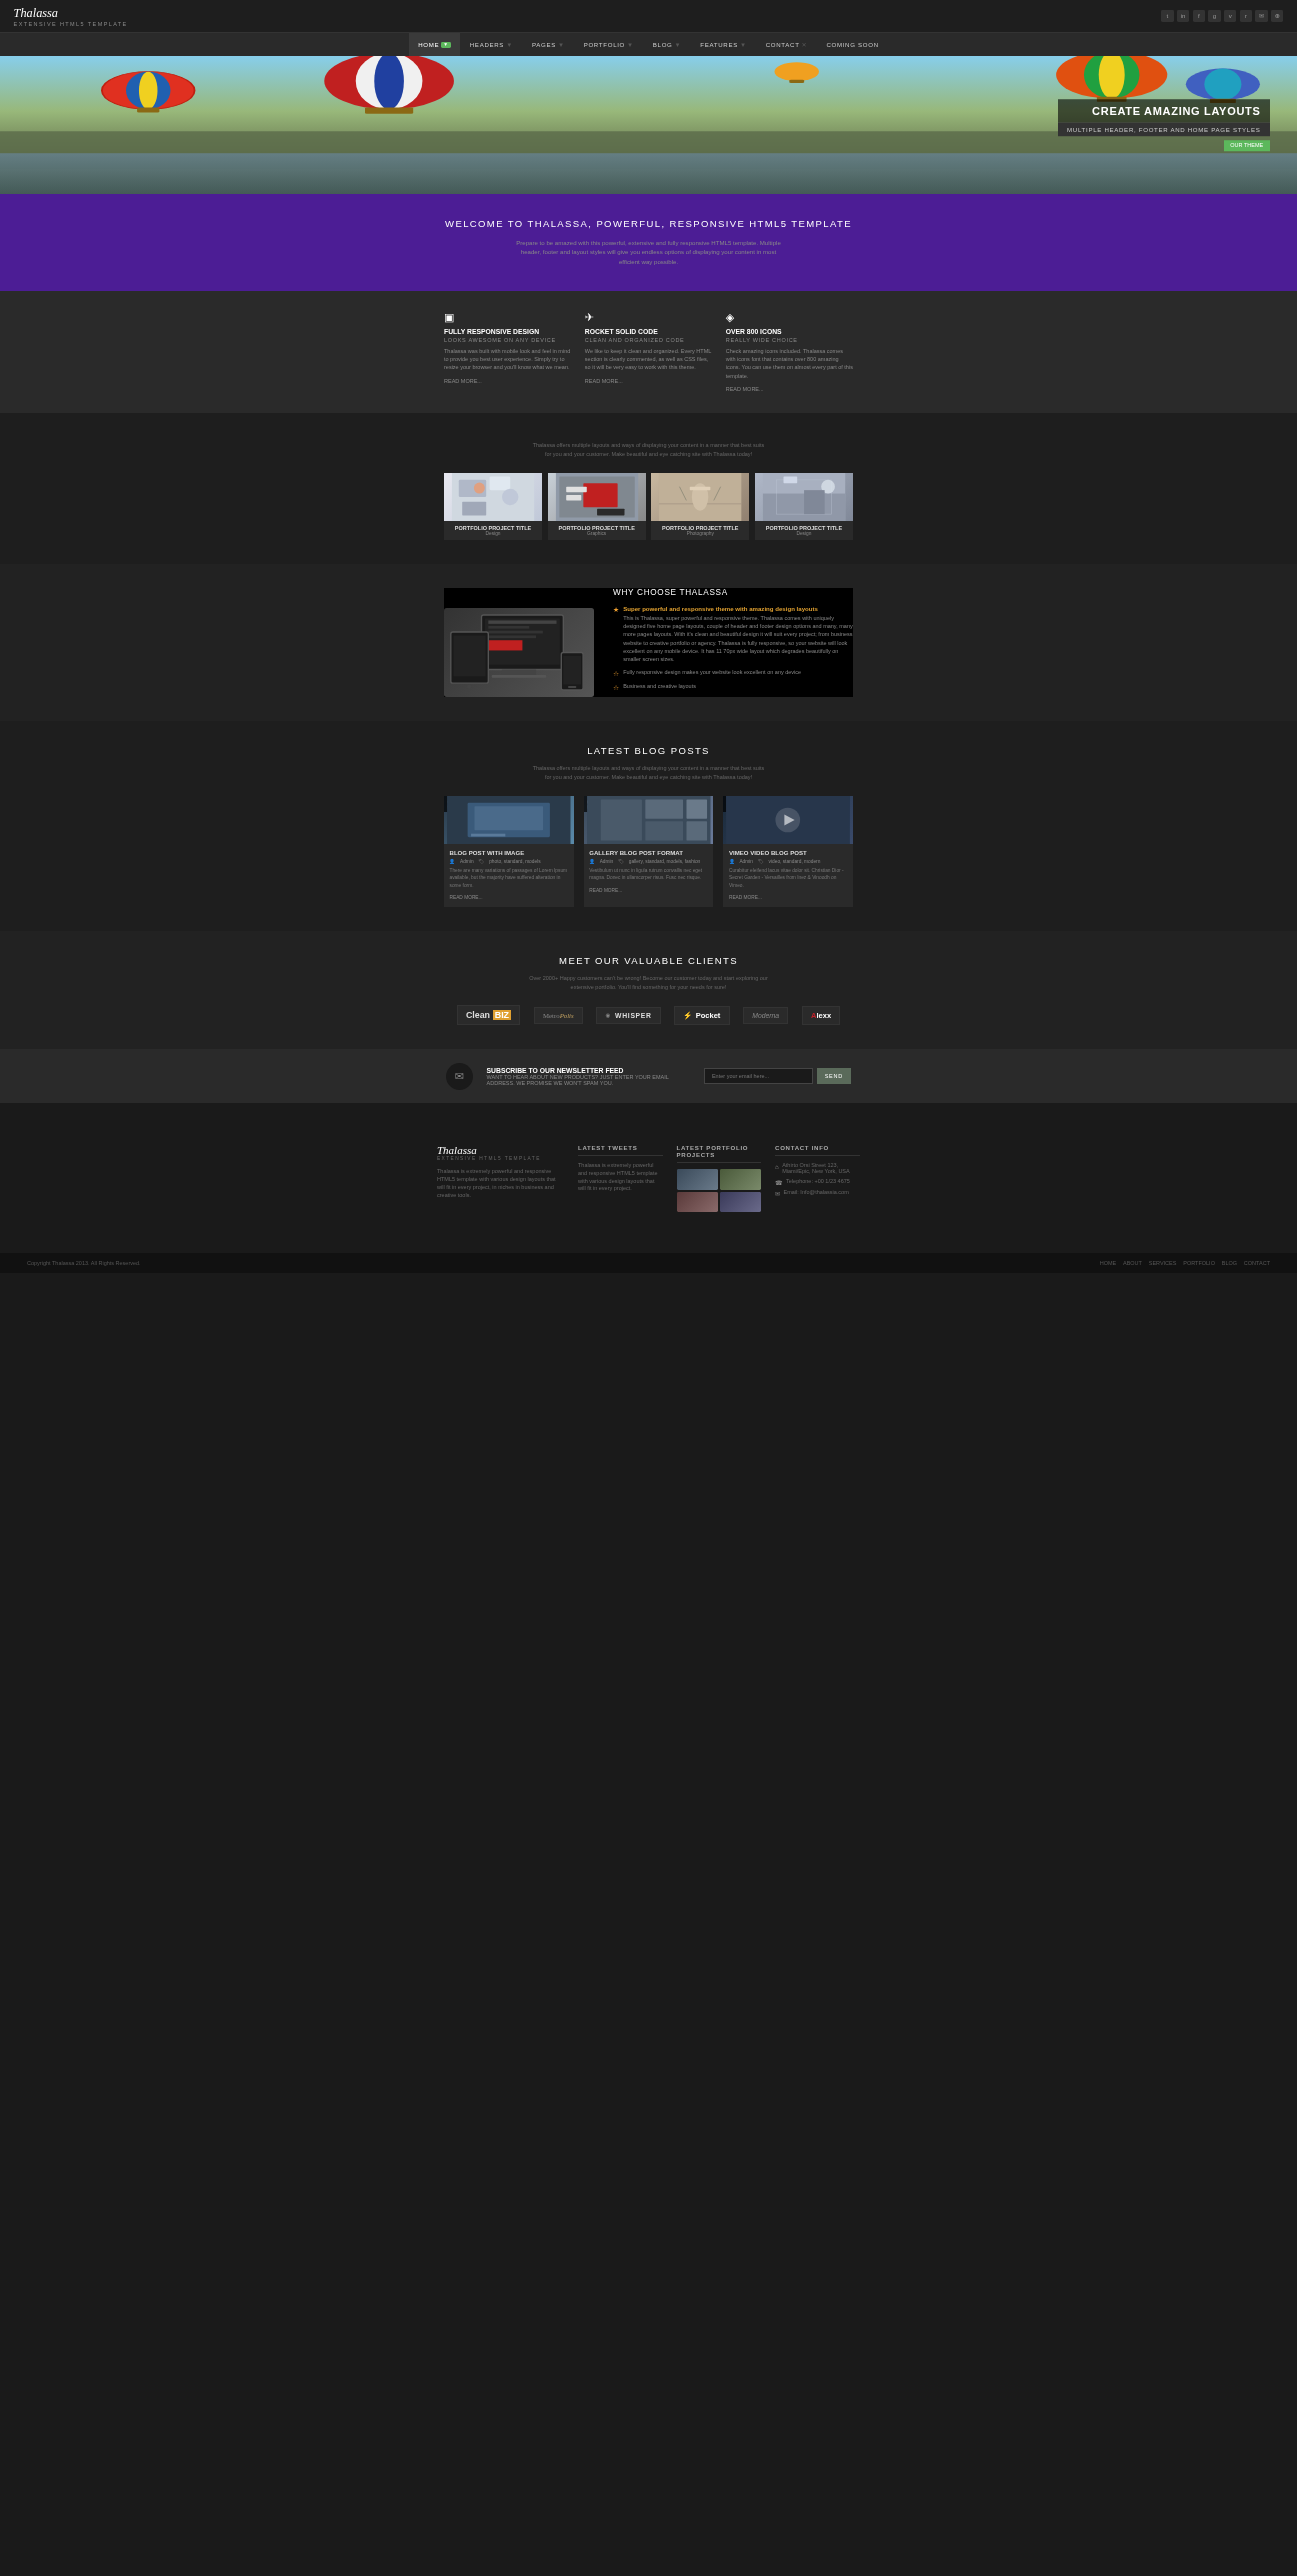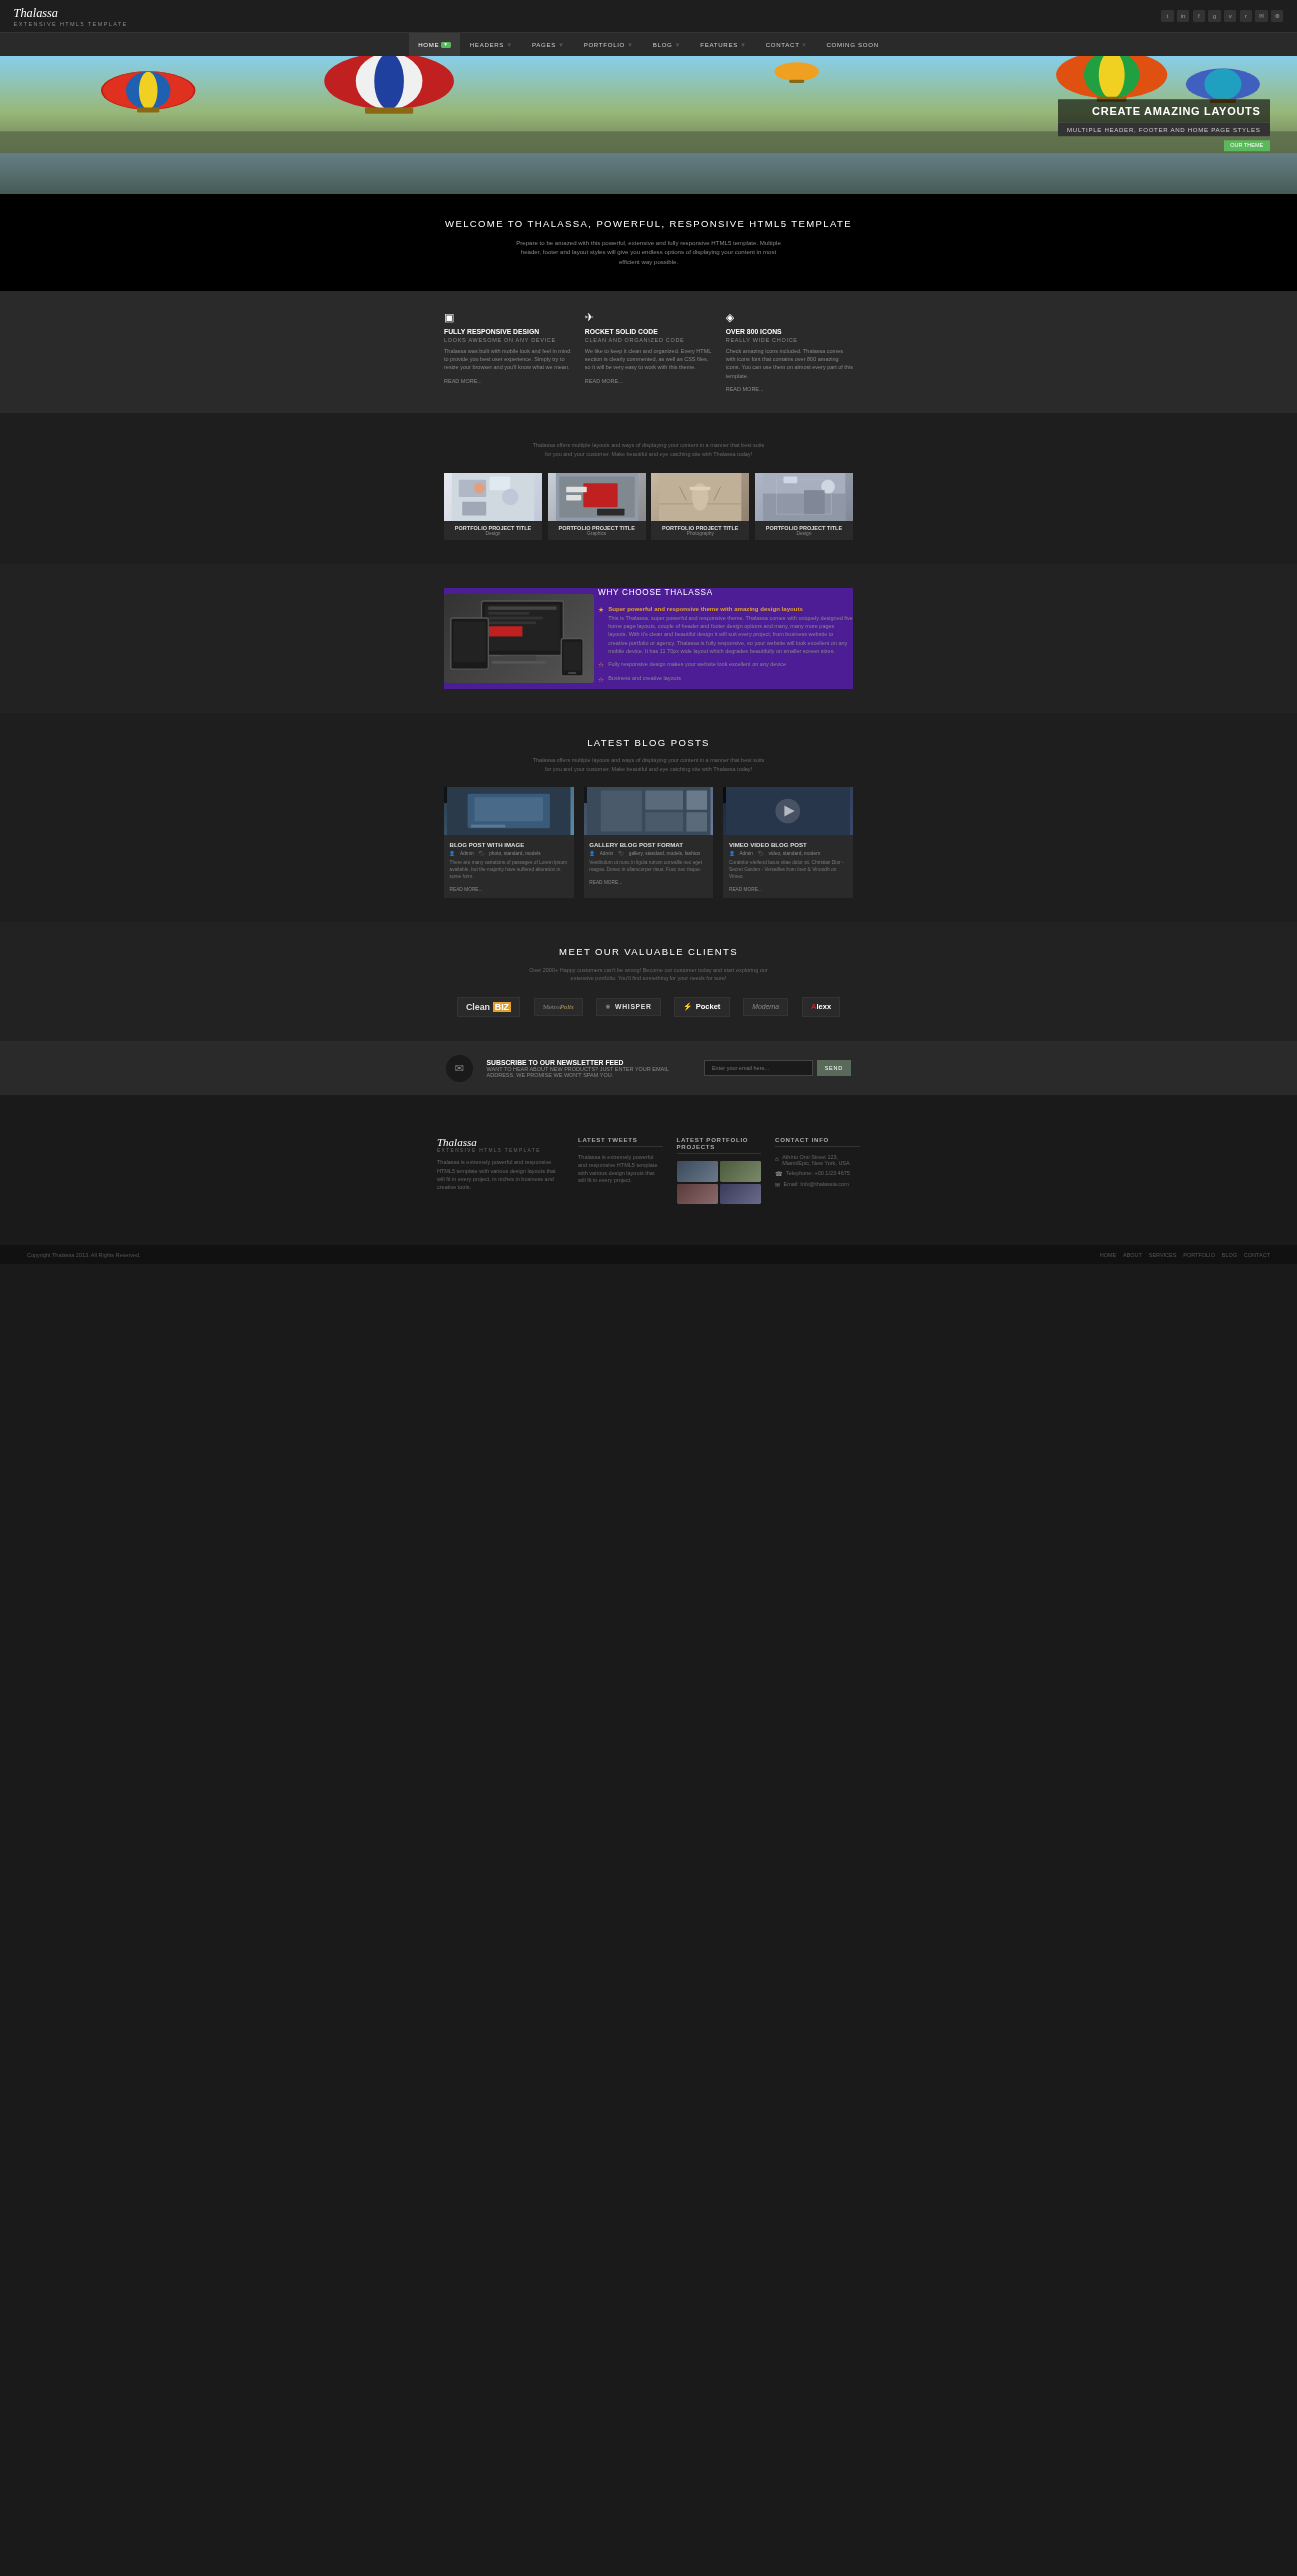--- a/index.html
+++ b/index.html
@@ -84,21 +84,21 @@
       font-size: 5.5px;
       padding: 2.7px 6.8px;
       display: inline-block;
       margin-top: 3.4px;
       text-transform: uppercase;
       cursor: pointer;
     }
 
     
     .welcome-section {
-      background: #000000;
+      background: #4c1d95;
       text-align: center;
       padding: 24px 55px;
     }
     .section-title {
       color: #fff;
       font-size: 9.5px;
       text-transform: uppercase;
       letter-spacing: 1.4px;
       margin-bottom: 8.2px;
     }
@@ -162,25 +162,25 @@
     .portfolio-thumb-4 { background: linear-gradient(135deg, #b0b8c8 0%, #808898 100%); }
     .portfolio-caption {
       padding: 4.1px 2.7px;
       background: #2a2a2a;
     }
     .portfolio-item-title { color: #ddd; font-size: 5.5px; text-transform: uppercase; font-weight: bold; }
     .portfolio-item-cat { color: #888; font-size: 4.8px; }
 
     
     .why-section {
-      background: #4c1d95;
+      background: #000000;
       padding: 24px 27px;
       display: flex;
-      align-items: center;
-      gap: 4px;
+      align-items: flex-end;
+      gap: 19px;
       max-width: 477px;
       margin: 0 auto;
     }
     .why-devices {
       flex: 0 0 150px;
       height: 89px;
       background: linear-gradient(135deg, #333 0%, #555 100%);
       border-radius: 2.7px;
       display: flex;
       align-items: center;

